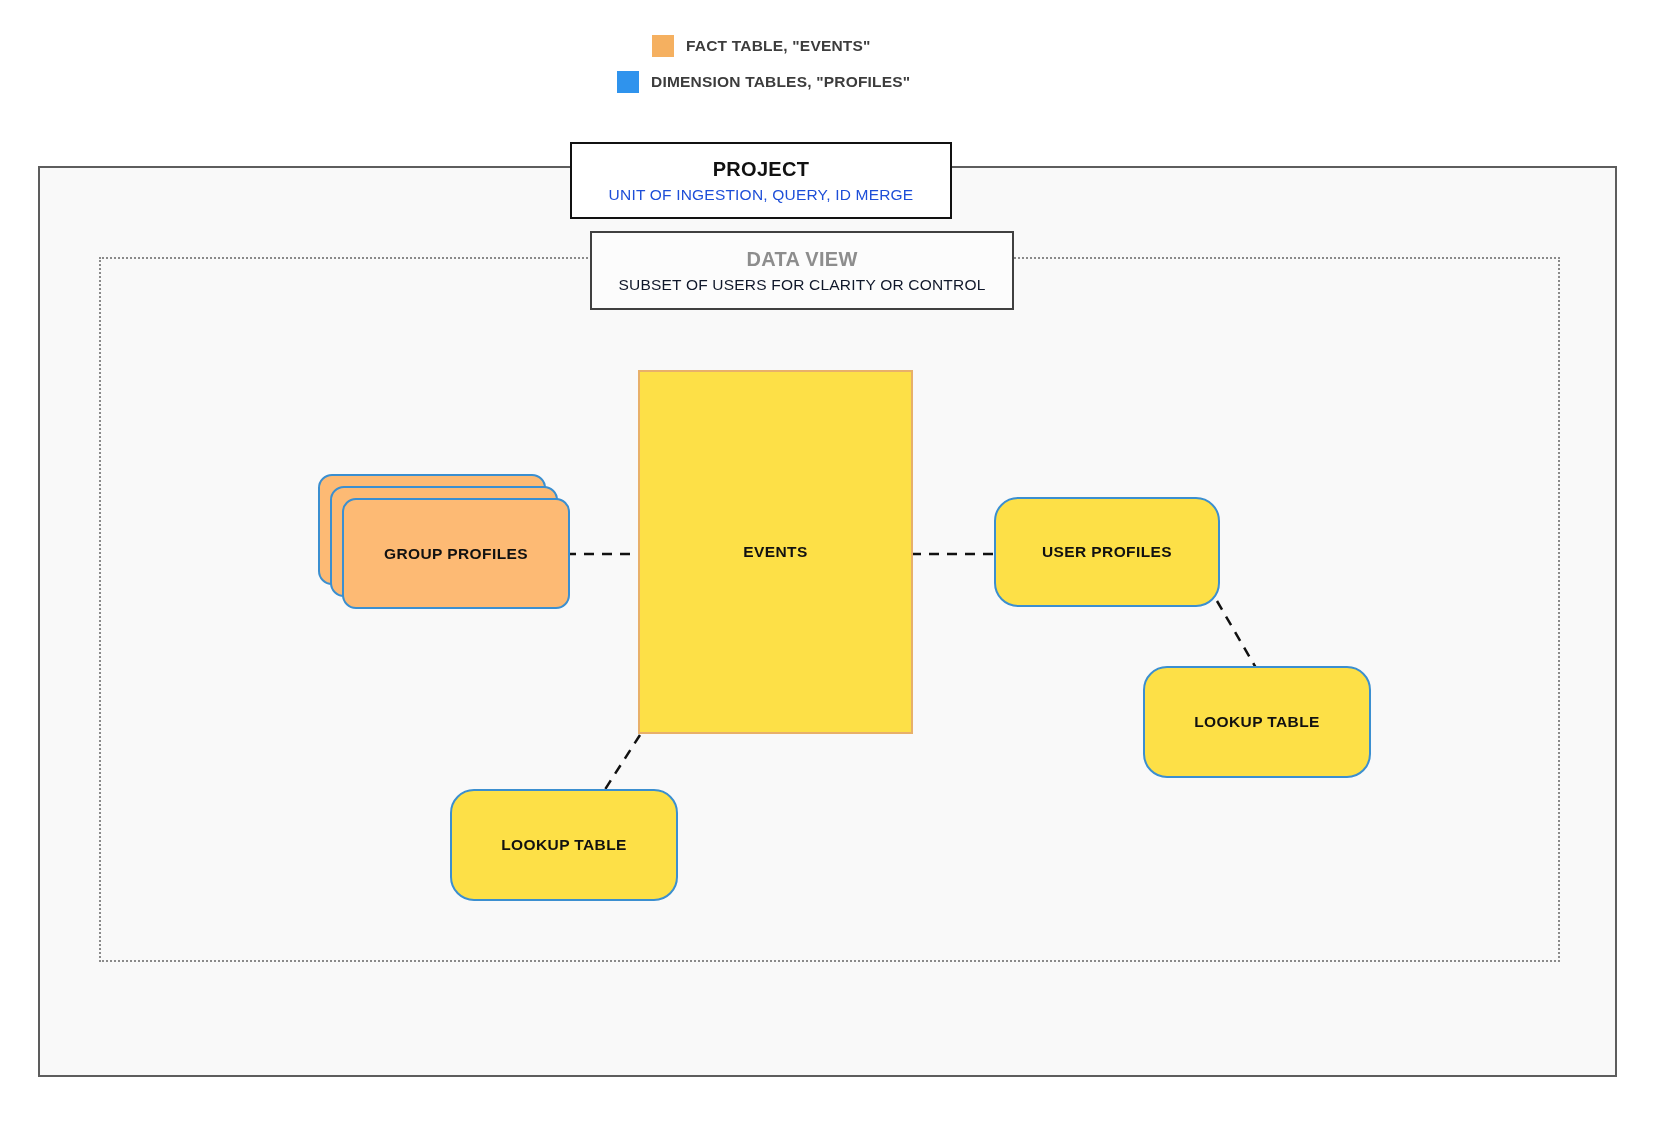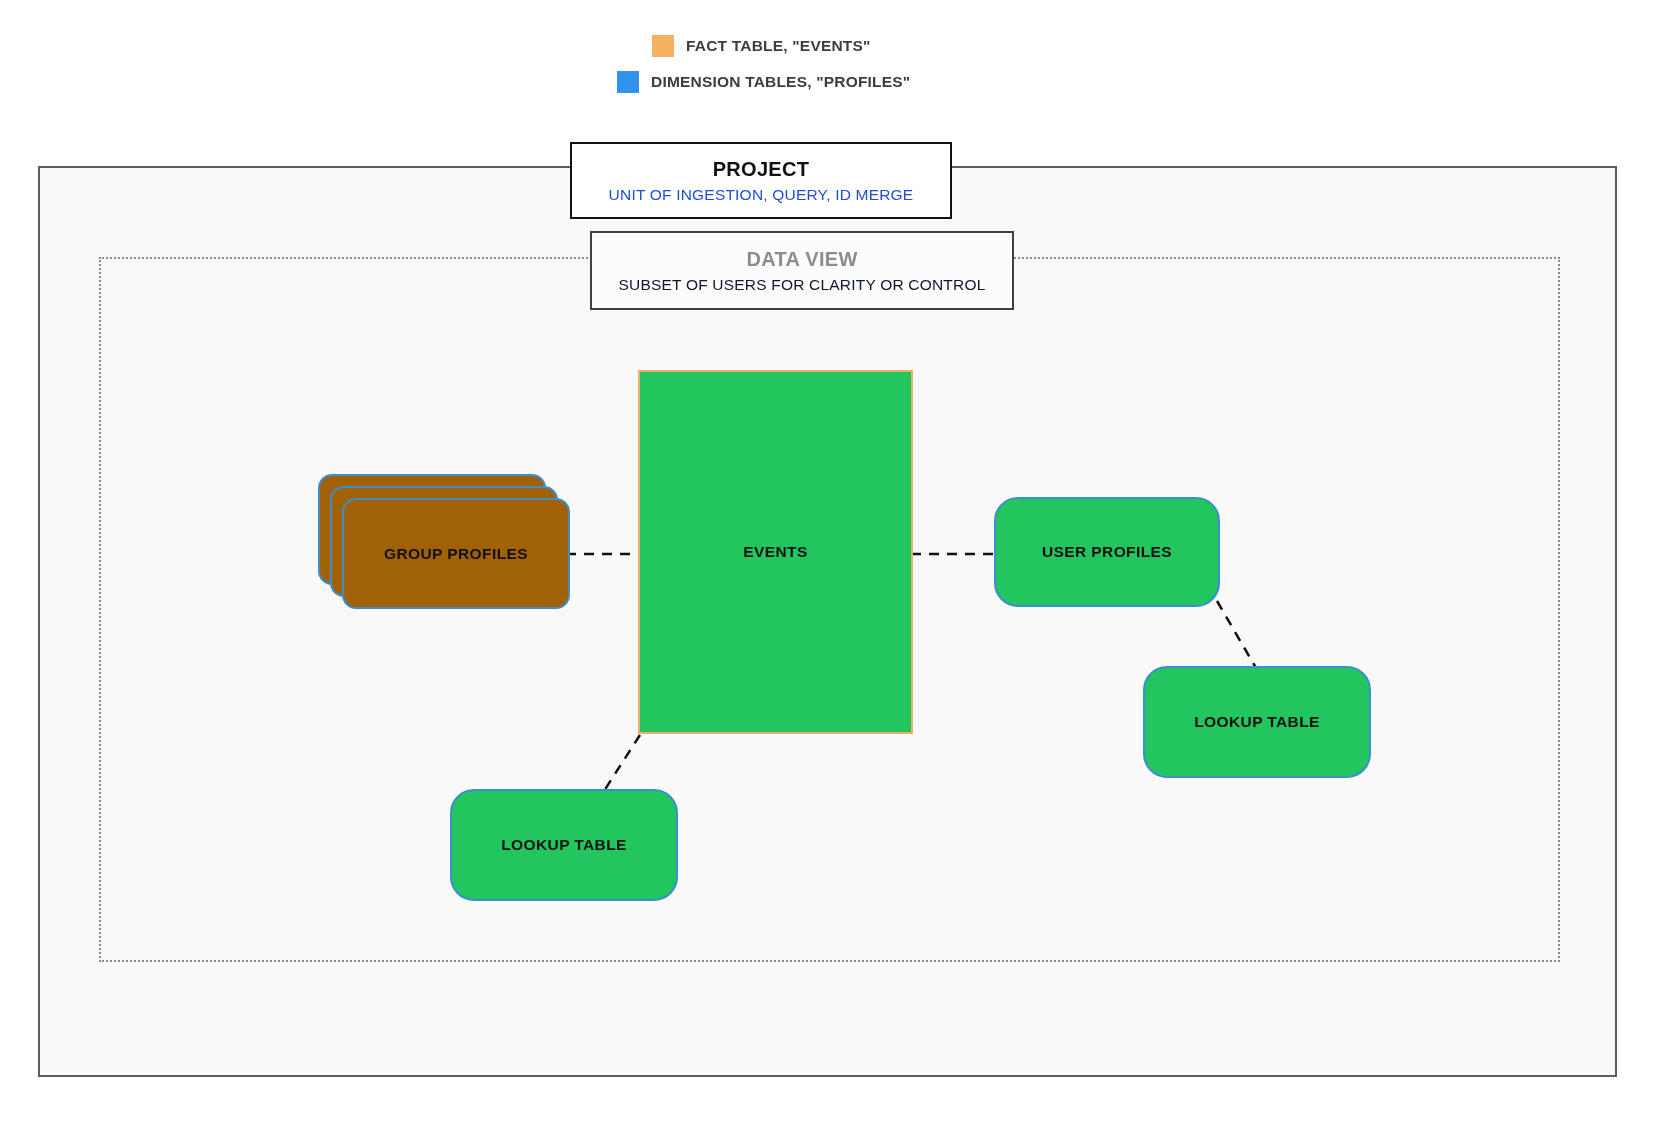--- a/index.html
+++ b/index.html
@@ -129,21 +129,21 @@
     top: 0;
     width: 1664px;
     height: 1128px;
     pointer-events: none;
   }
 
   
   .node {
     position: absolute;
     box-sizing: border-box;
-    background: #22c55e;
+    background: #fde047;
     display: flex;
     align-items: center;
     justify-content: center;
     text-align: center;
   }
   .node-label {
     font-size: 15.5px;
     font-weight: bold;
     color: #111111;
     letter-spacing: 0.4px;
@@ -170,21 +170,21 @@
     left: 318px;
     top: 474px;
     width: 252px;
     height: 135px;
   }
   .stack-card {
     position: absolute;
     box-sizing: border-box;
     width: 228px;
     height: 111px;
-    background: #a16207;
+    background: #fdba74;
     border: 2px solid #3b8fd0;
     border-radius: 14px;
   }
   #stack-card-3 { left: 0px;  top: 0px; }
   #stack-card-2 { left: 12px; top: 12px; }
   #stack-card-1 {
     left: 24px;
     top: 24px;
     display: flex;
     align-items: center;

